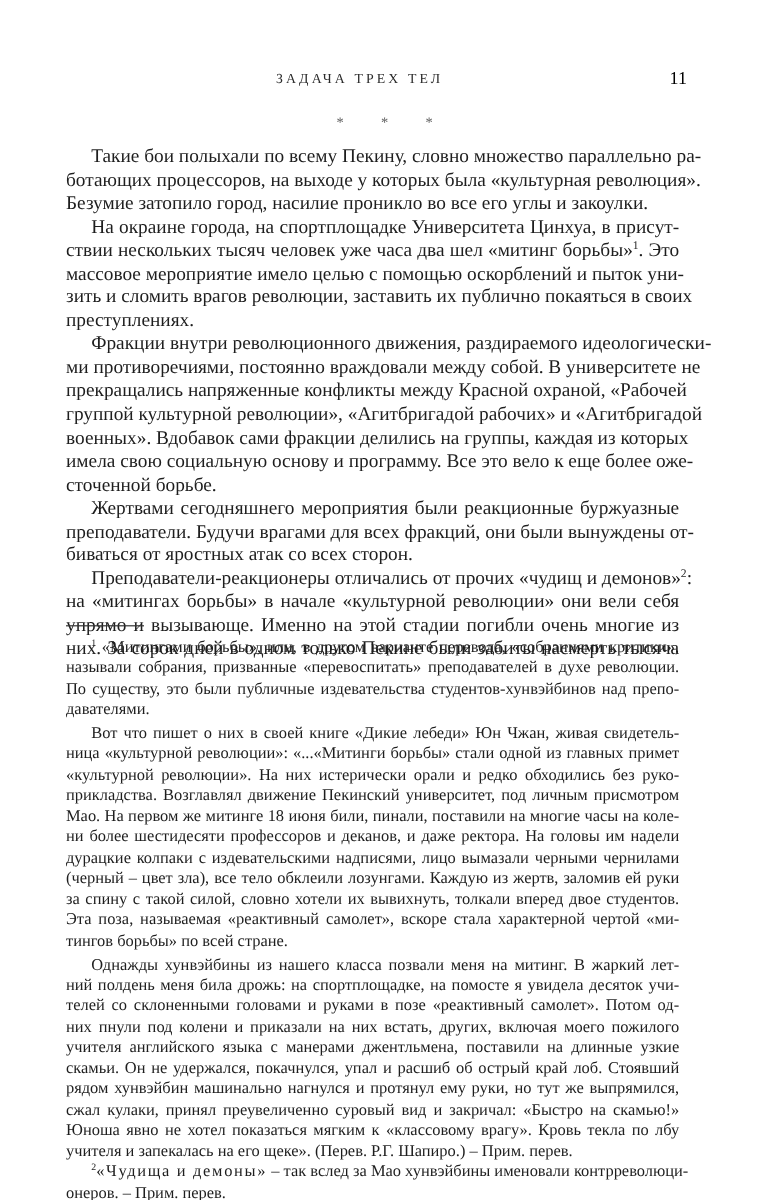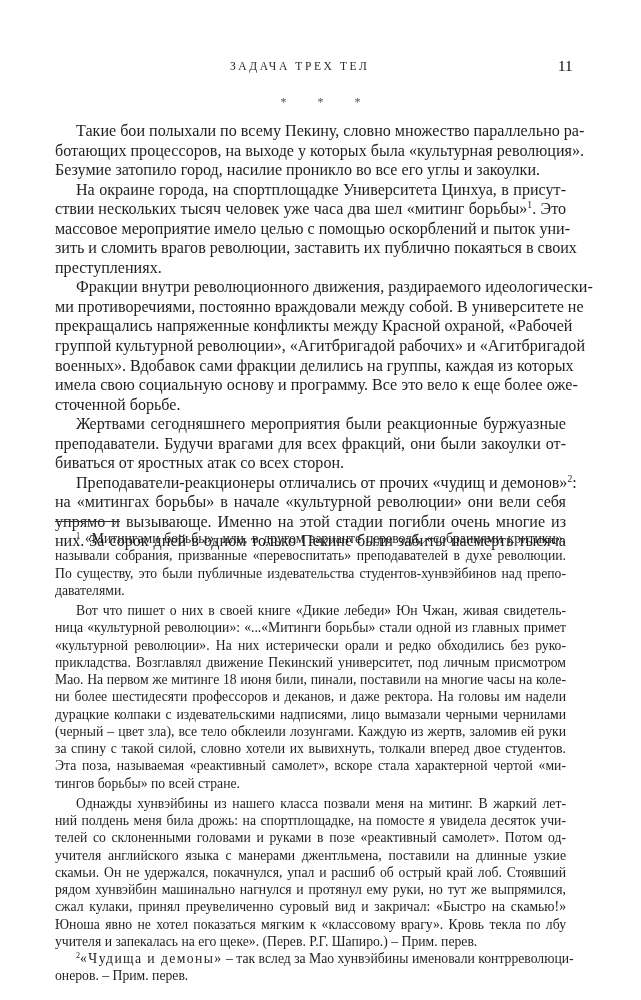--- a/index.html
+++ b/index.html
@@ -41,21 +41,21 @@
   <span class="line">зить и сломить врагов революции, заставить их публично покаяться в своих</span>
   <span class="line last">преступлениях.</span>
   <span class="line indent">Фракции внутри революционного движения, раздираемого идеологически-</span>
   <span class="line">ми противоречиями, постоянно враждовали между собой. В университете не</span>
   <span class="line">прекращались напряженные конфликты между Красной охраной, «Рабочей</span>
   <span class="line">группой культурной революции», «Агитбригадой рабочих» и «Агитбригадой</span>
   <span class="line">военных». Вдобавок сами фракции делились на группы, каждая из которых</span>
   <span class="line">имела свою социальную основу и программу. Все это вело к еще более оже-</span>
   <span class="line last">сточенной борьбе.</span>
   <span class="line indent">Жертвами сегодняшнего мероприятия были реакционные буржуазные</span>
-  <span class="line">преподаватели. Будучи врагами для всех фракций, они были закоулки от-</span>
+  <span class="line">преподаватели. Будучи врагами для всех фракций, они были вынуждены от-</span>
   <span class="line last">биваться от яростных атак со всех сторон.</span>
   <span class="line indent"><span>Преподаватели-реакционеры отличались от прочих «чудищ и демонов»</span><sup>2</sup><span>:</span></span>
   <span class="line">на «митингах борьбы» в начале «культурной революции» они вели себя</span>
   <span class="line">упрямо и вызывающе. Именно на этой стадии погибли очень многие из</span>
   <span class="line">них. За сорок дней в одном только Пекине были забиты насмерть тысяча</span>
 </div>
 
 <div class="rule"></div>
 
 <div class="notes">
@@ -73,20 +73,21 @@
     <span class="line">ни более шестидесяти профессоров и деканов, и даже ректора. На головы им надели</span>
     <span class="line">дурацкие колпаки с издевательскими надписями, лицо вымазали черными чернилами</span>
     <span class="line">(черный – цвет зла), все тело обклеили лозунгами. Каждую из жертв, заломив ей руки</span>
     <span class="line">за спину с такой силой, словно хотели их вывихнуть, толкали вперед двое студентов.</span>
     <span class="line">Эта поза, называемая «реактивный самолет», вскоре стала характерной чертой «ми-</span>
     <span class="line last">тингов борьбы» по всей стране.</span>
     <div class="gap"></div>
     <span class="line indent">Однажды хунвэйбины из нашего класса позвали меня на митинг. В жаркий лет-</span>
     <span class="line">ний полдень меня била дрожь: на спортплощадке, на помосте я увидела десяток учи-</span>
     <span class="line">телей со склоненными головами и руками в позе «реактивный самолет». Потом од-</span>
+    <span class="line">них пнули под колени и приказали на них встать, других, включая моего пожилого</span>
     <span class="line">учителя английского языка с манерами джентльмена, поставили на длинные узкие</span>
     <span class="line">скамьи. Он не удержался, покачнулся, упал и расшиб об острый край лоб. Стоявший</span>
     <span class="line">рядом хунвэйбин машинально нагнулся и протянул ему руки, но тут же выпрямился,</span>
     <span class="line">сжал кулаки, принял преувеличенно суровый вид и закричал: «Быстро на скамью!»</span>
     <span class="line">Юноша явно не хотел показаться мягким к «классовому врагу». Кровь текла по лбу</span>
     <span class="line last"><span>учителя и запекалась на его щеке». (Перев. Р.Г. Шапиро.) – </span><span class="ital">Прим. перев.</span></span>
   </div>
   <div>
     <span class="line indent"><sup>2</sup><span class="spaced">«Чудища и демоны»</span><span> – так вслед за Мао хунвэйбины именовали контрреволюци-</span></span>
     <span class="line last"><span>онеров. – </span><span class="ital">Прим. перев.</span></span>

